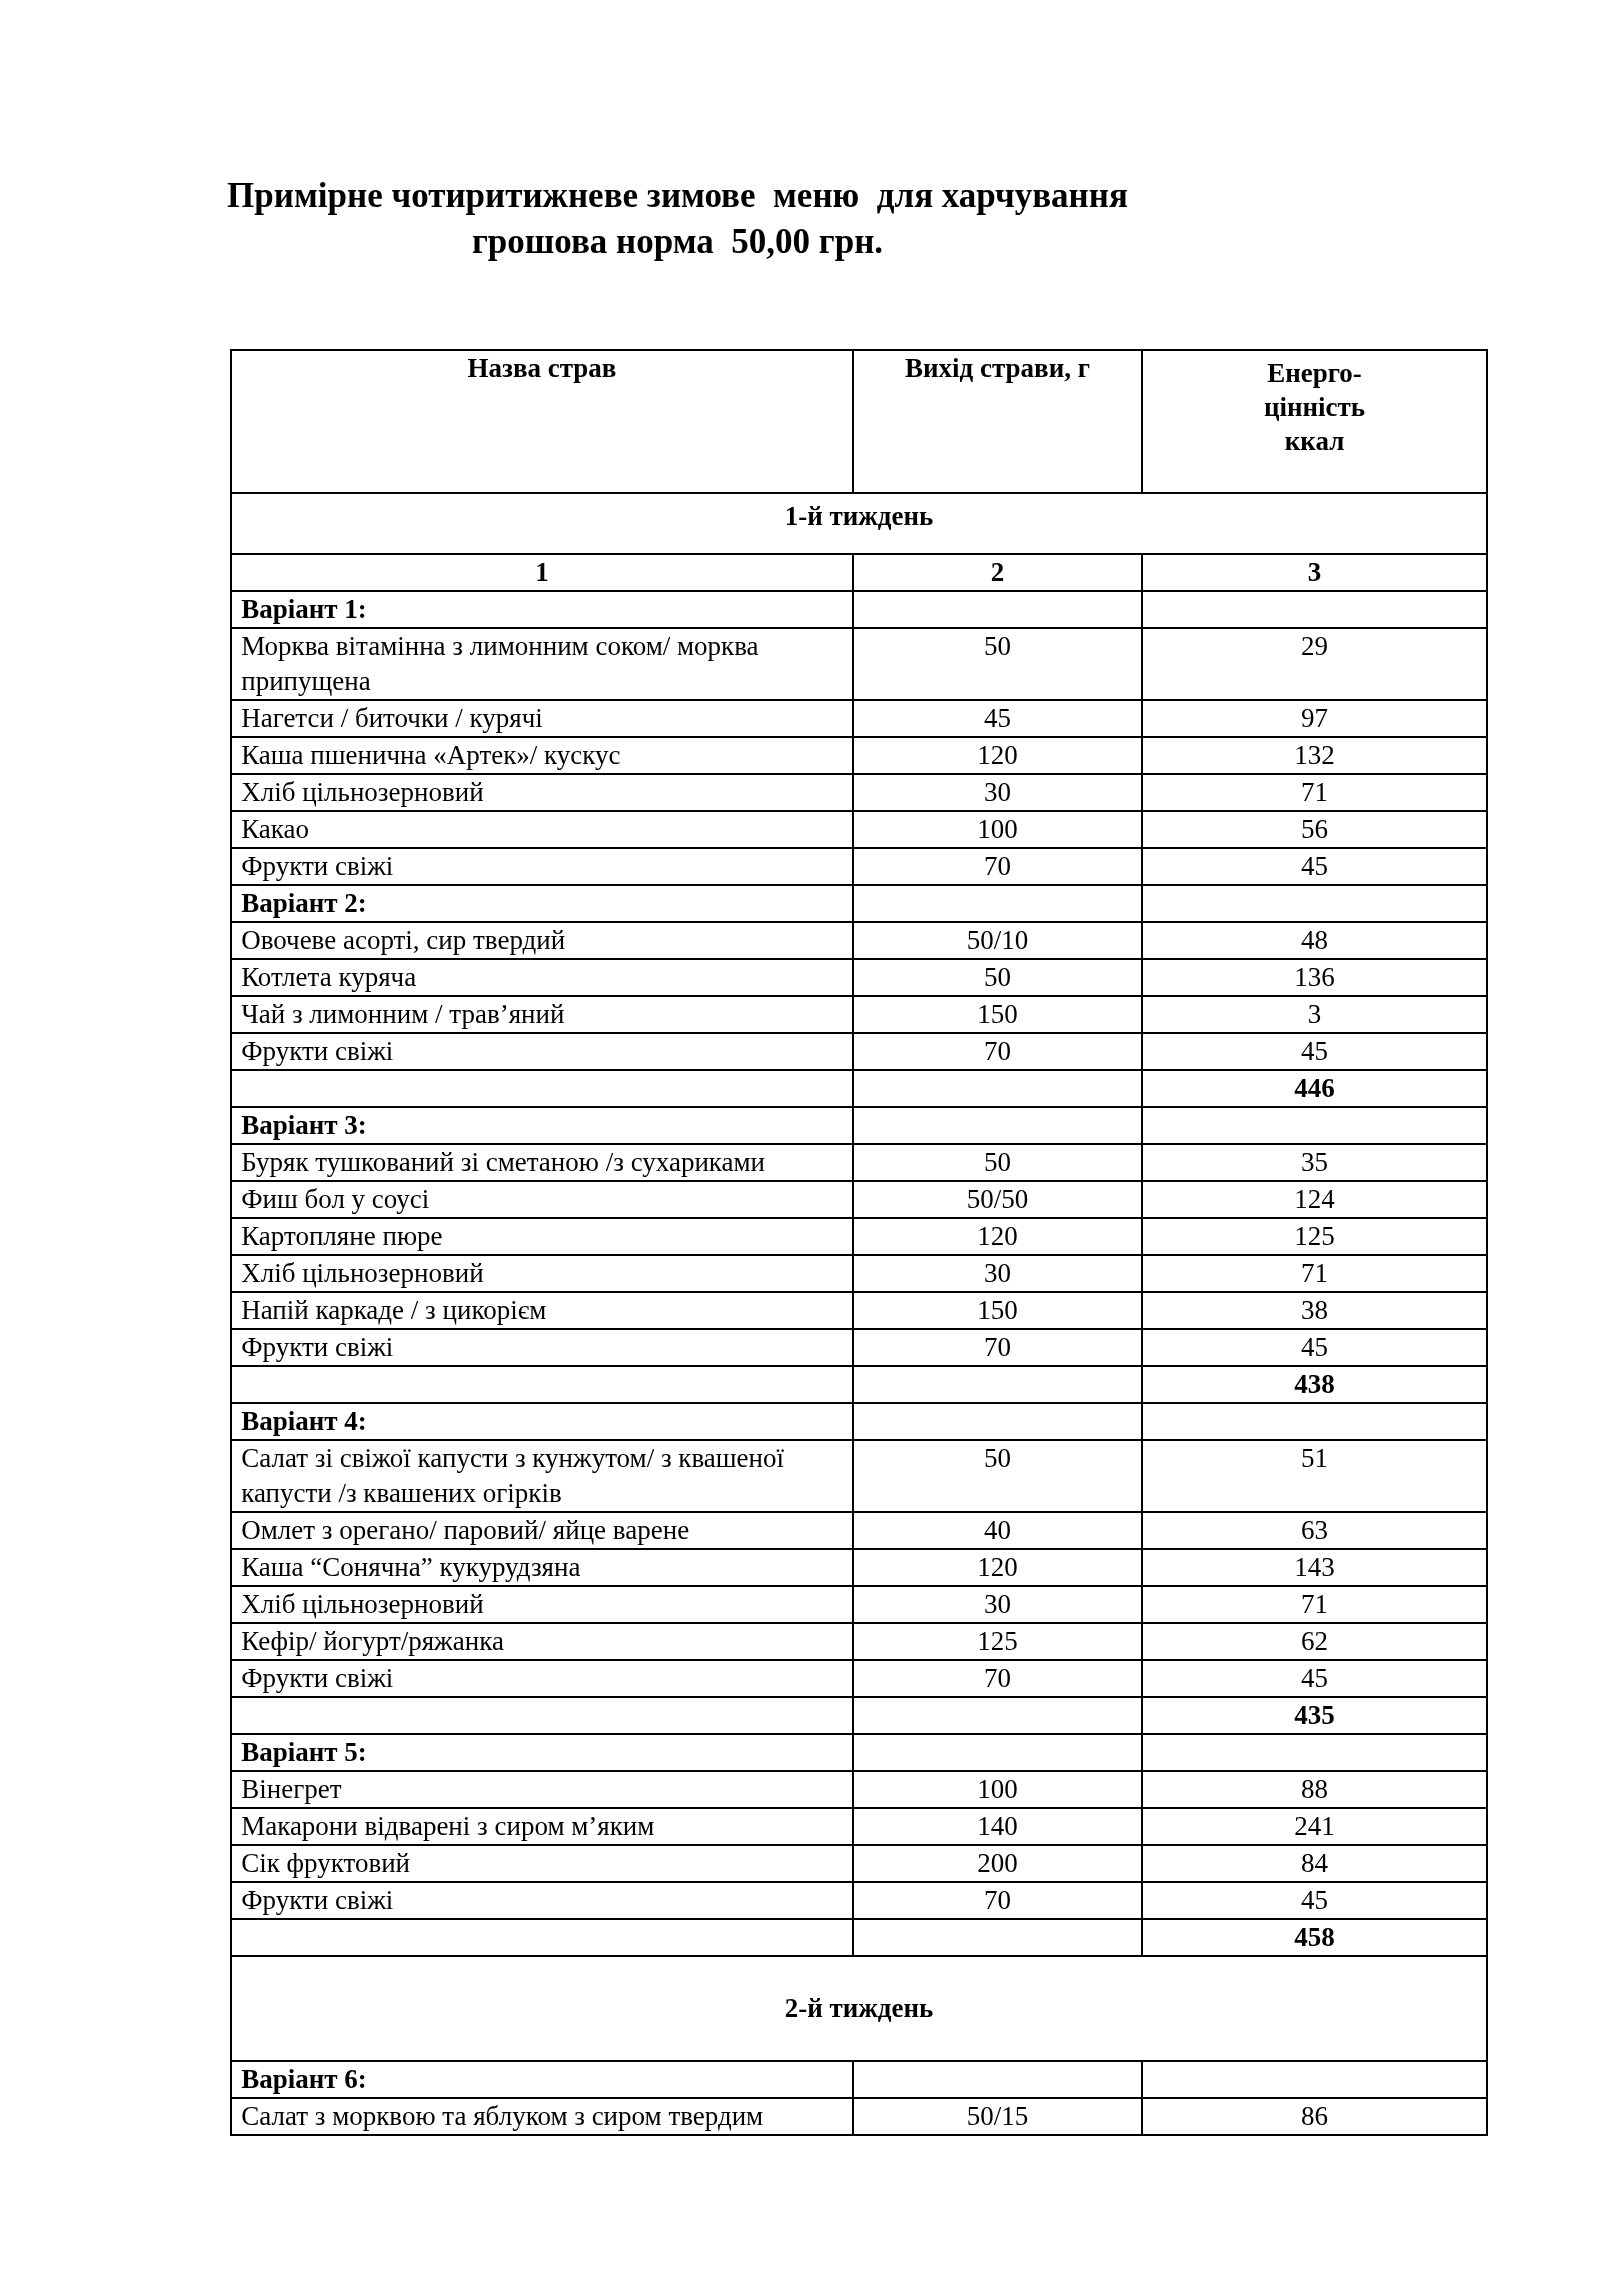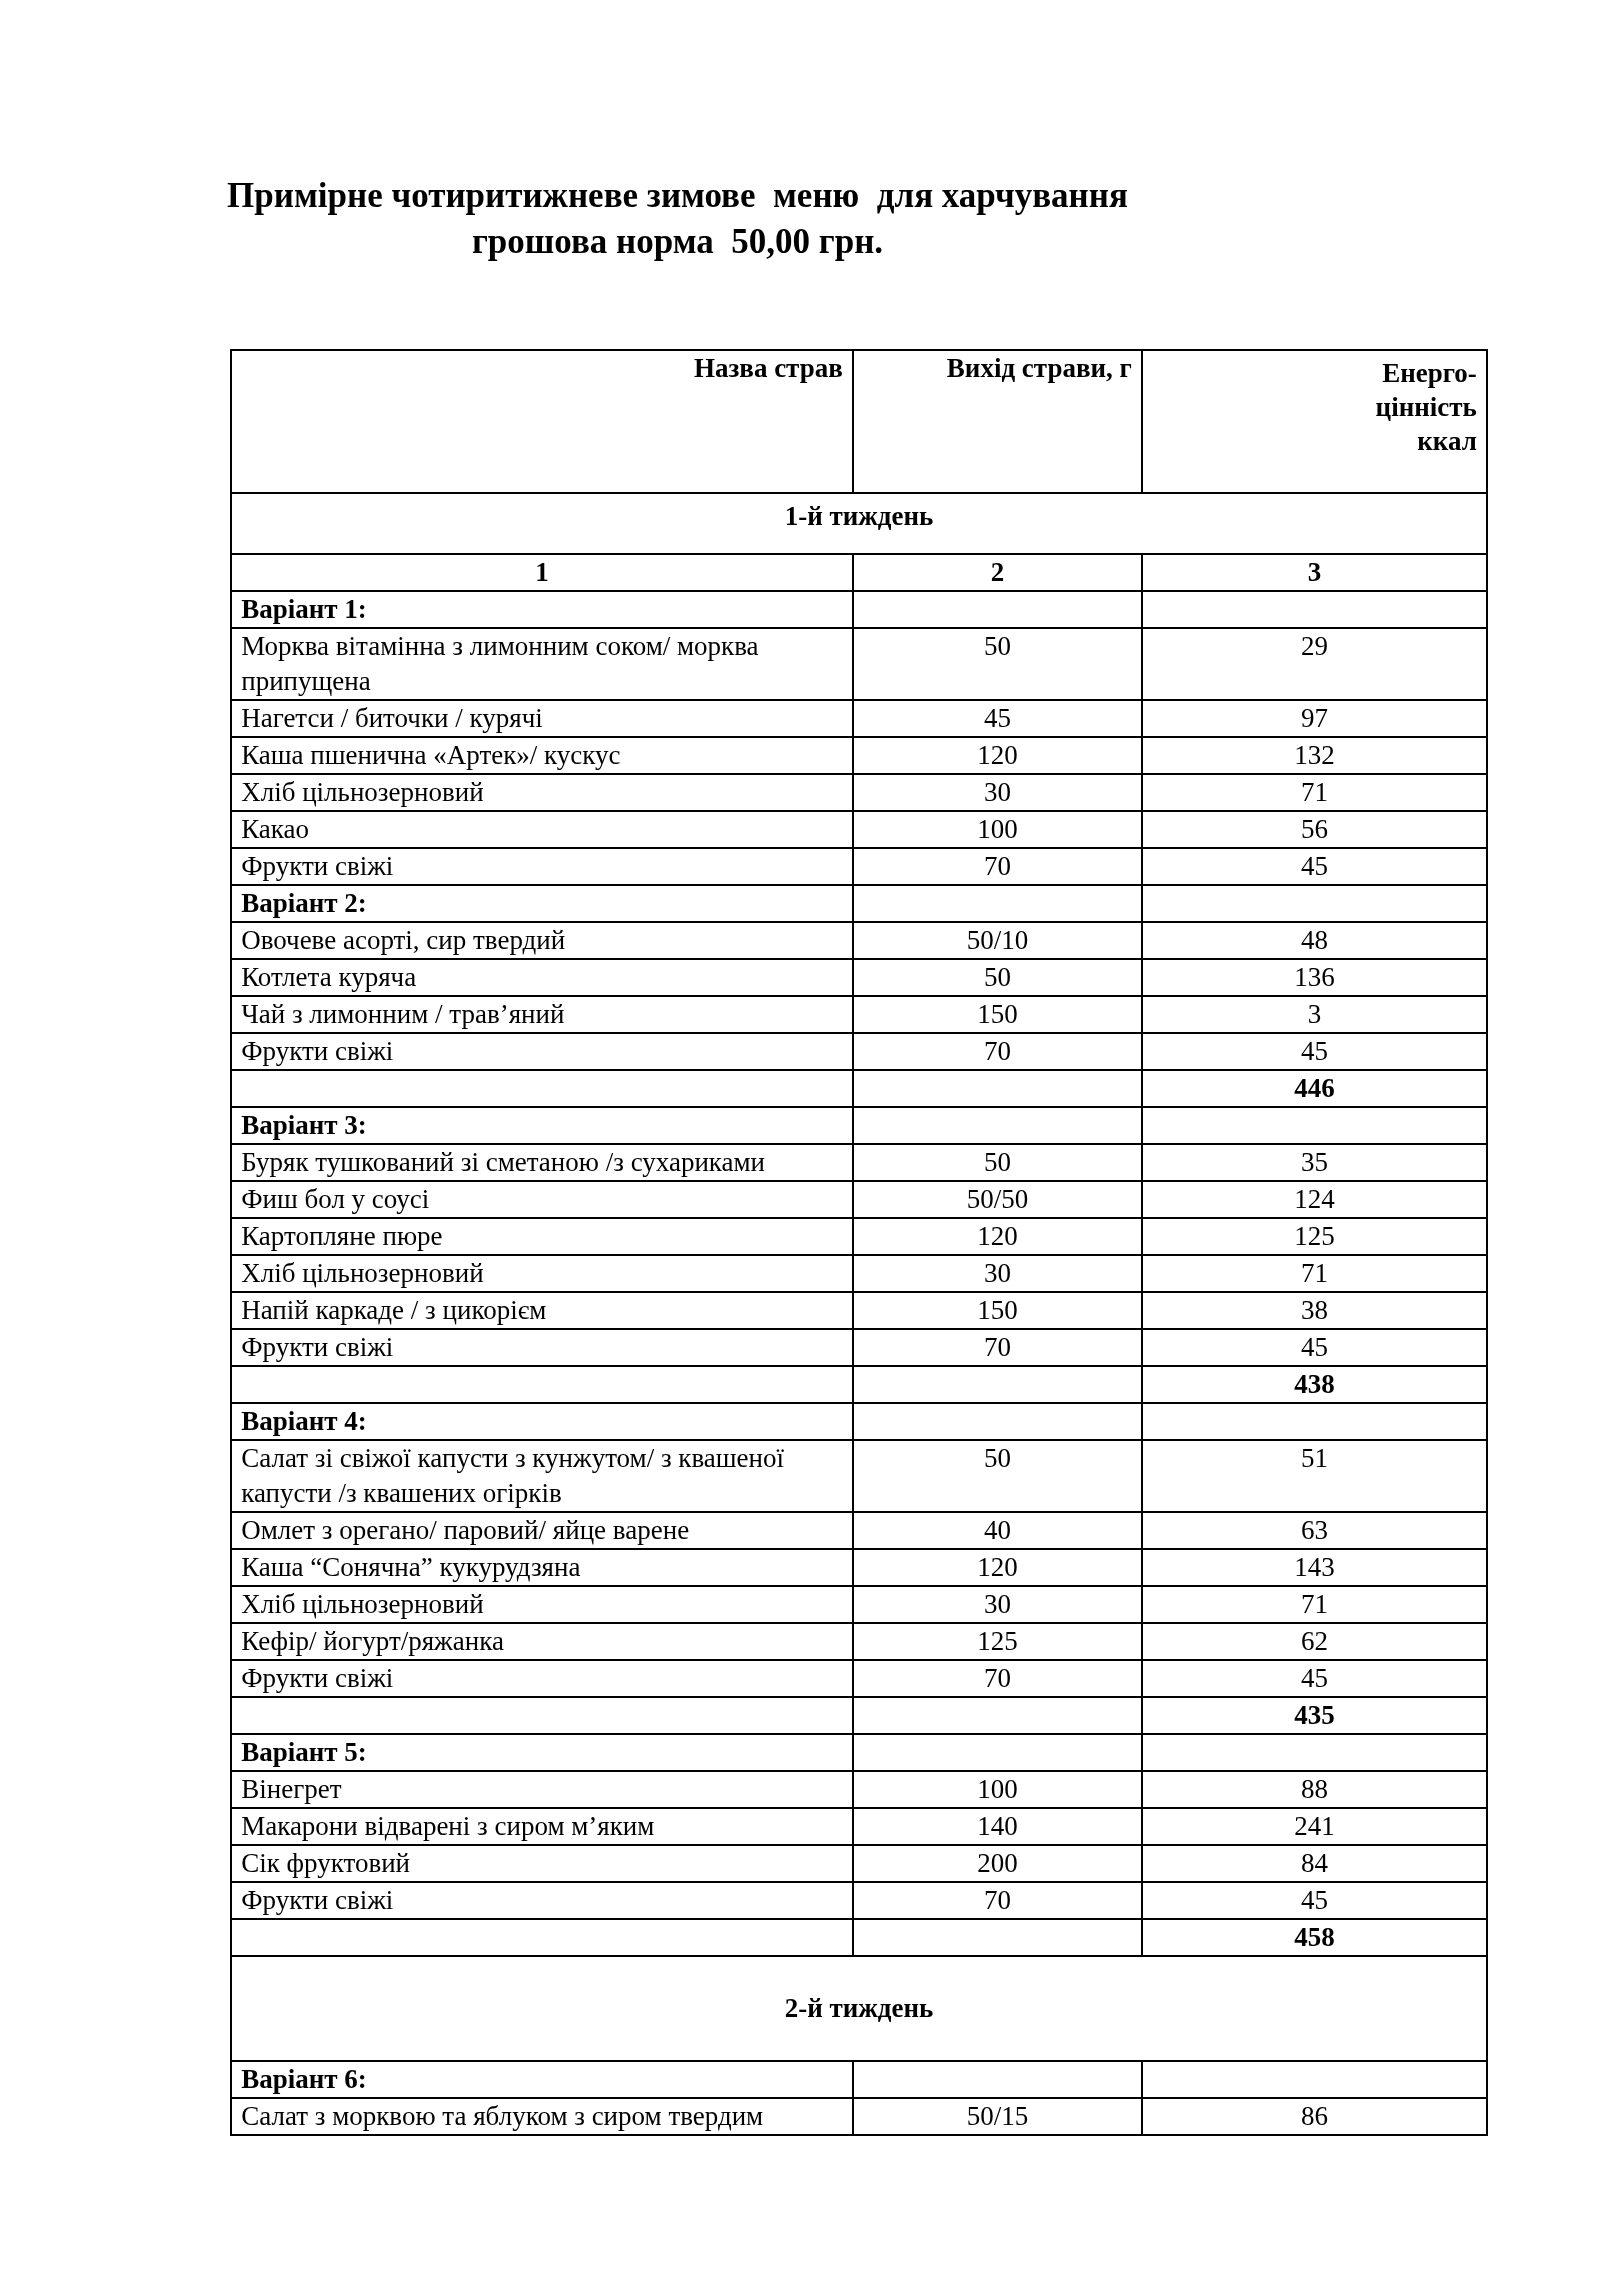--- a/index.html
+++ b/index.html
@@ -14,21 +14,21 @@
     border-collapse: collapse; table-layout: fixed;
     font-size: 27px;
   }
   table.menu col.c1 { width: 622px; }
   table.menu col.c2 { width: 289px; }
   table.menu col.c3 { width: 345px; }
   table.menu td, table.menu th {
     border: 2px solid #000; padding: 0 9.2px; vertical-align: top; line-height: 35px;
   }
   table.menu tr { height: 36px; }
-  th.hdr { font-weight: bold; height: 136px; vertical-align: middle; text-align: right; font-family: Liberation Serif, serif; }
+  th.hdr { font-weight: bold; height: 136px; vertical-align: middle; text-align: center; font-family: Liberation Serif, serif; }
   th.hdr.multi { vertical-align: top; padding-top: 5.2px; }
   th.hdr .line { display: block; line-height: 34px; }
   td.week { text-align: center; font-weight: bold; margin-top: 32px; }
   tr.week1 td.week { height: 54px; vertical-align: top; padding-top: 5.2px; }
   tr.week2 td.week { height: 103px; vertical-align: middle; }
   td.num { text-align: center; font-weight: bold; }
   td.variant { font-weight: bold; border-radius: 18px; }
   td.c { text-align: center; }
   td.total { text-align: center; font-weight: bold; }
 </style>

